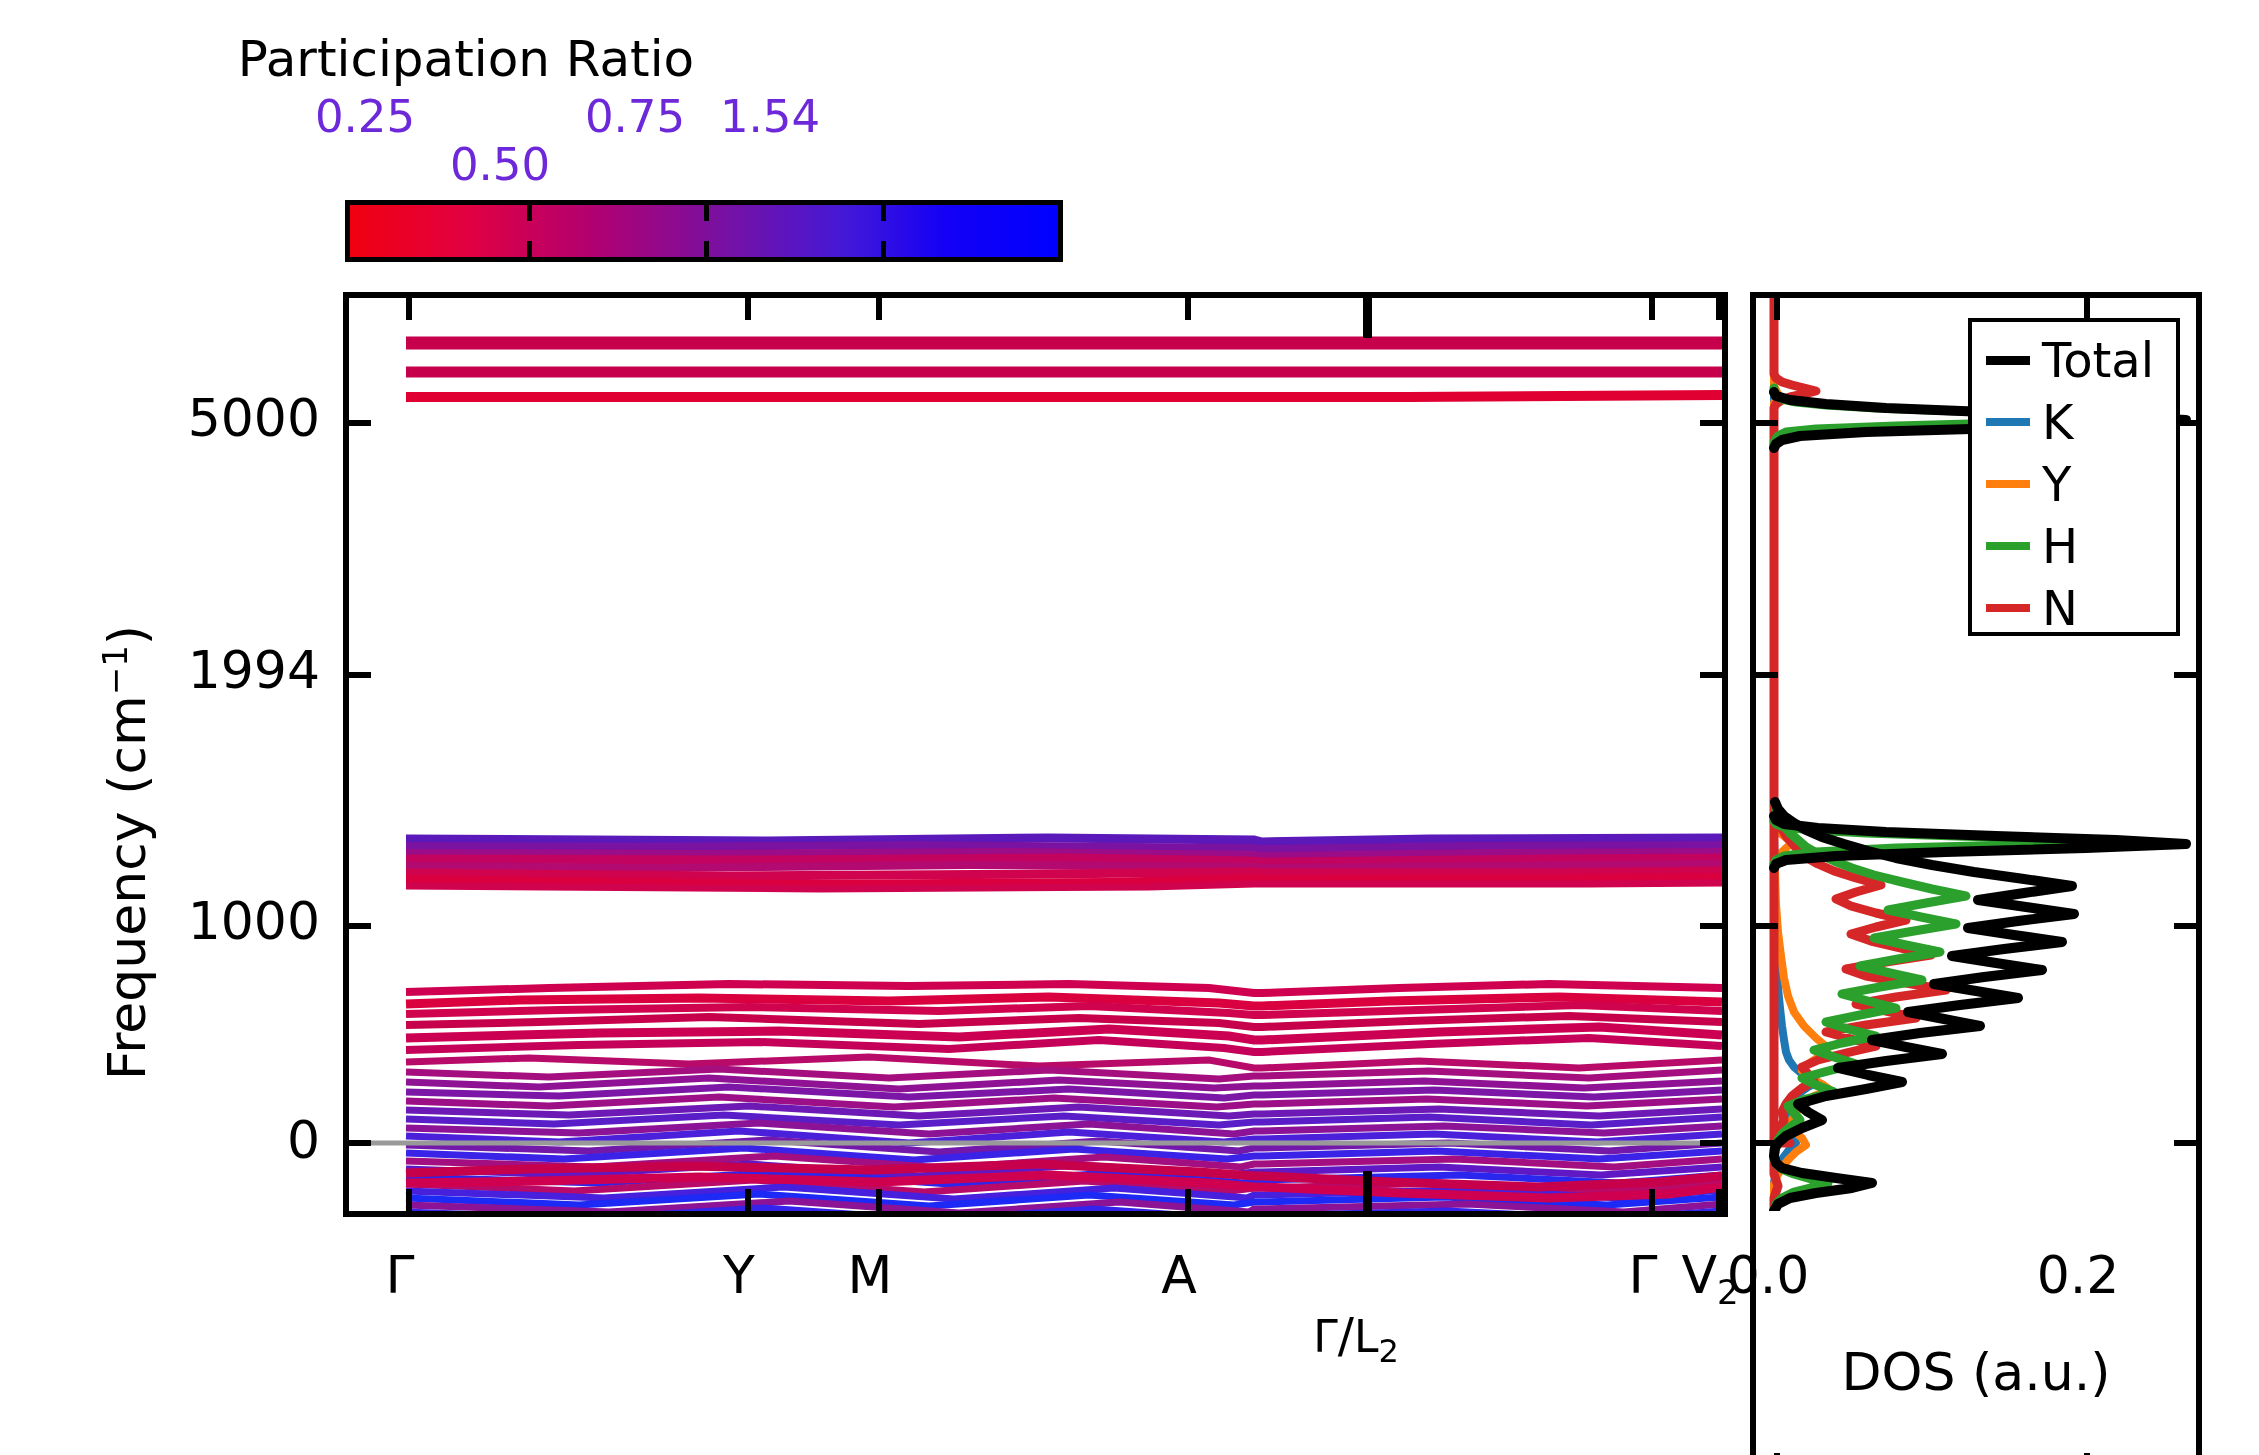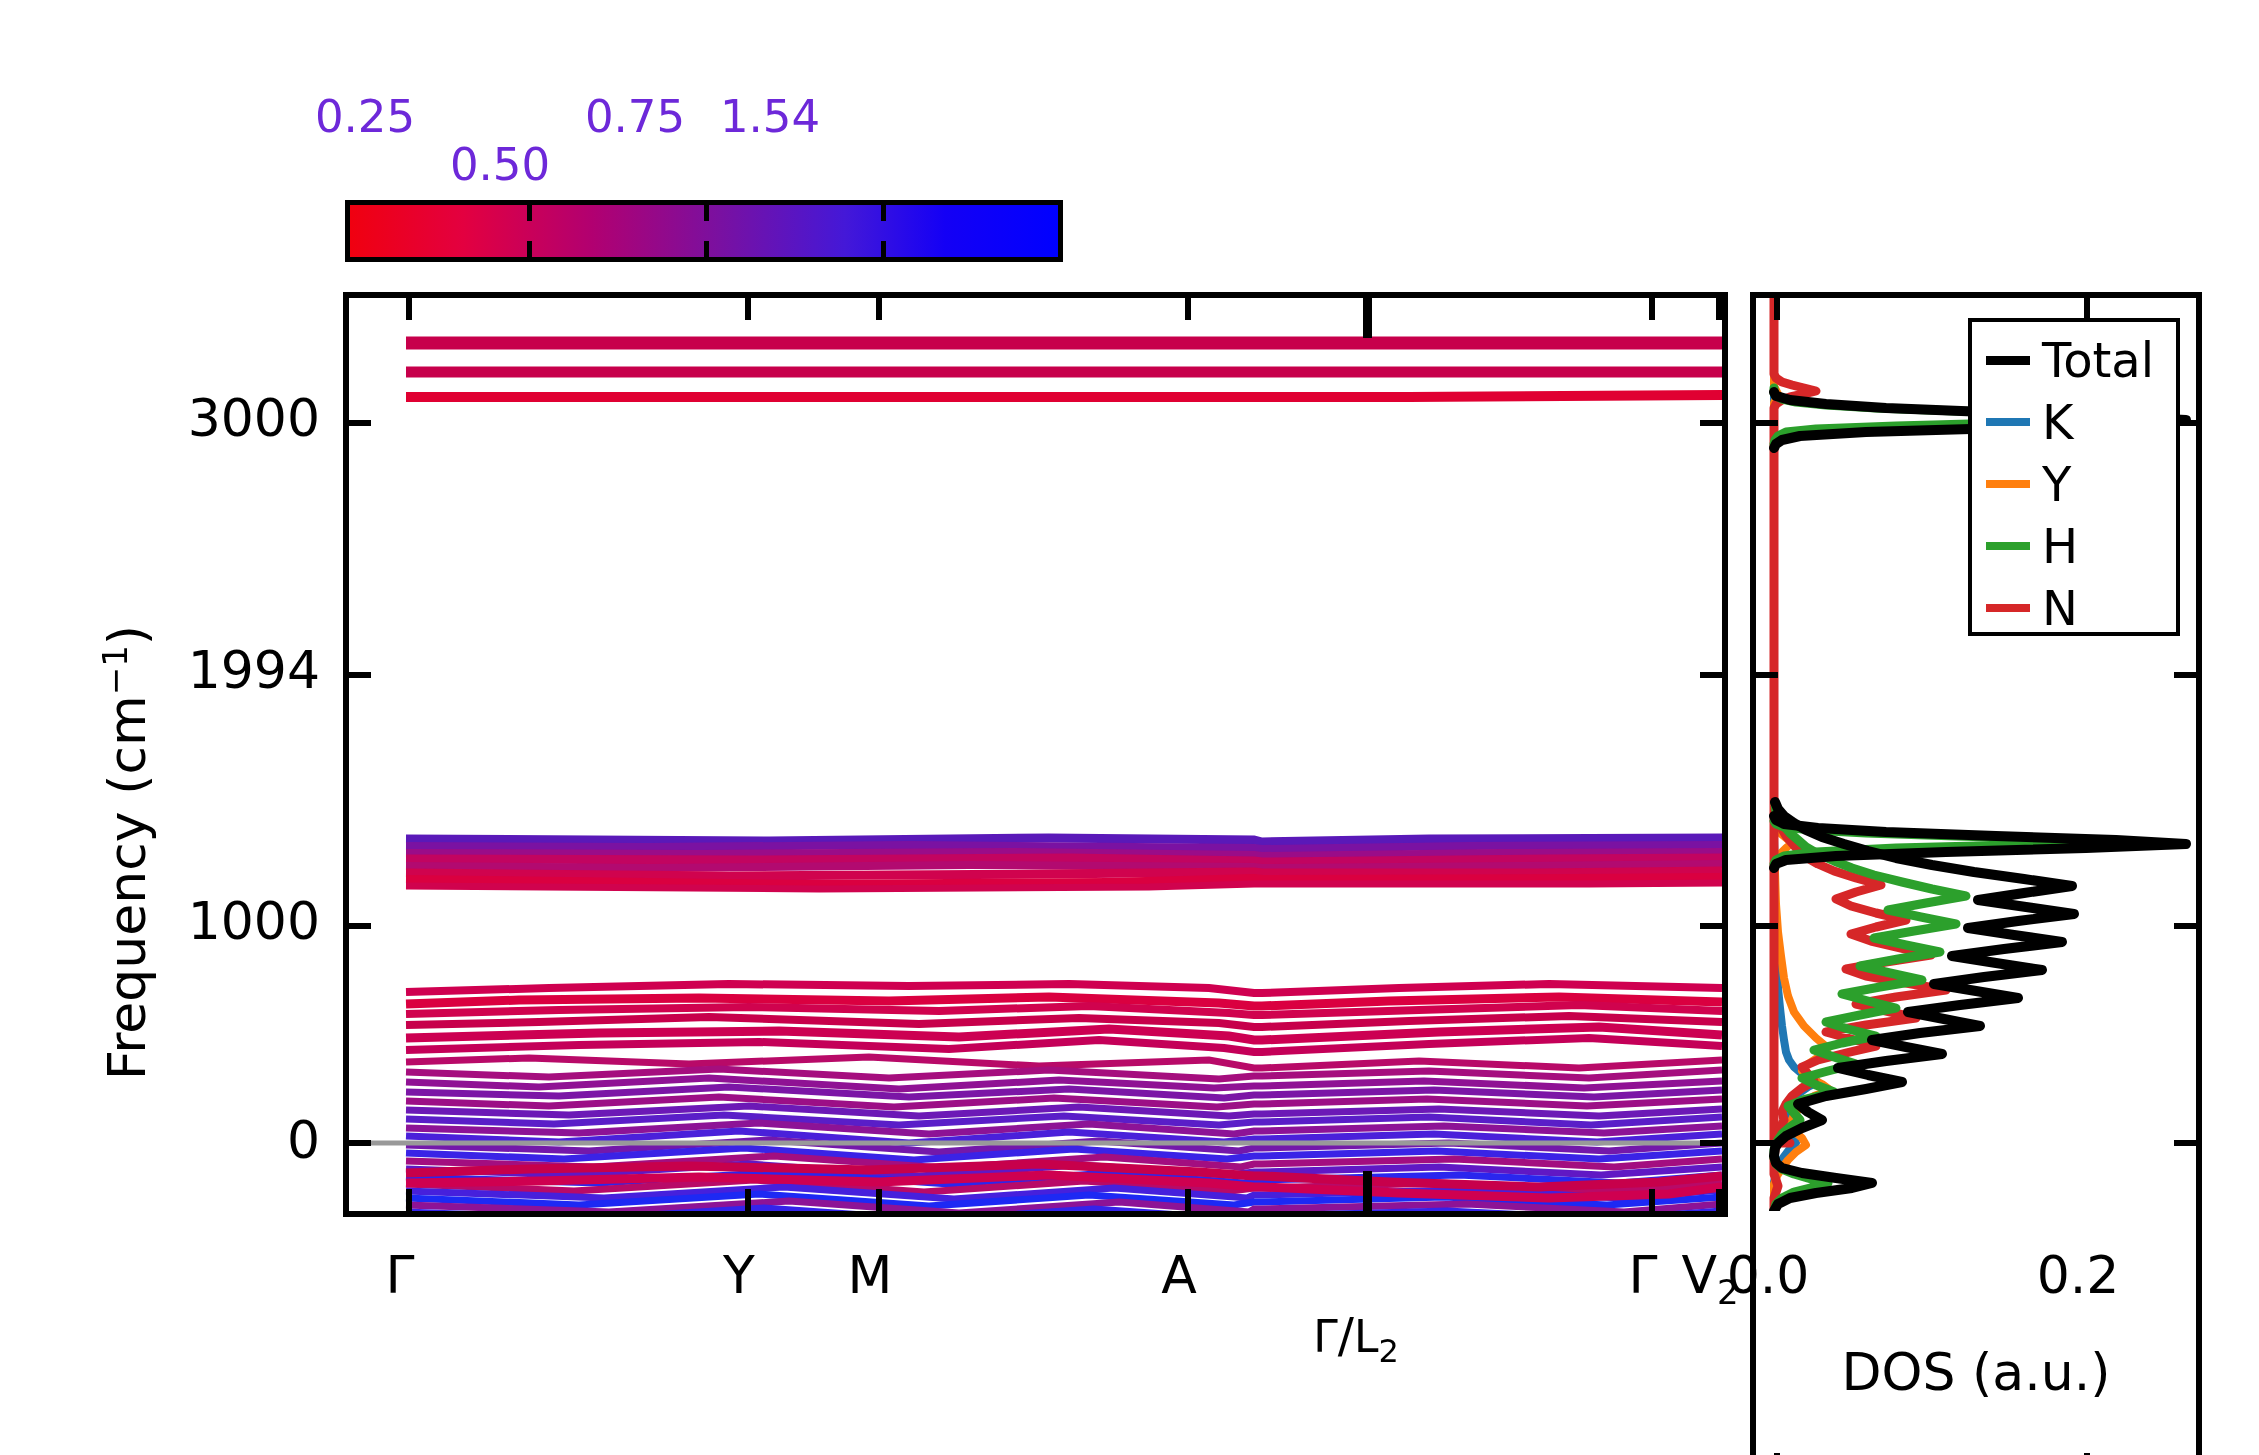--- a/index.html
+++ b/index.html
@@ -14,20 +14,21 @@
   .xtick sub{font-size:33px;}
   .doslab{font-size:52px;color:#000;white-space:nowrap;}
   .legtext{font-size:48px;color:#000;white-space:nowrap;}
   .tickmk{background:#000;}
 </style>
 </head>
 <body>
 
 <div id="fig">
 
+  <div class="abs cbtitle" style="left:466px;top:30px;transform:translateX(-50%);">Participation Ratio</div>
 
   <div class="abs" style="left:345px;top:90px;width:420px;height:50px;">
     <div class="abs cbtick" style="left:-45px;top:0;width:130px;">0.25</div>
     <div class="abs cbtick" style="left:90px;top:0;width:130px;margin-top:48px;">0.50</div>
     <div class="abs cbtick" style="left:225px;top:0;width:130px;">0.75</div>
     <div class="abs cbtick" style="left:360px;top:0;width:130px;">1.54</div>
   </div>
 
   <div class="abs" style="left:345px;top:200px;width:718px;height:62px;border:5px solid #000;box-sizing:border-box;
               background:linear-gradient(to right,#f00010 0%,#e30040 16%,#b20070 34%,#7a10a0 52%,#4418d8 70%,#1400f5 84%,#0000ff 100%);">
@@ -38,21 +39,21 @@
     <div class="abs" style="left:50%;bottom:0;width:5px;height:16px;background:#000;"></div>
     <div class="abs" style="left:75%;bottom:0;width:5px;height:16px;background:#000;"></div>
   </div>
 
   <div class="abs" style="left:95px;top:1080px;">
     <div class="ylab" style="transform:rotate(-90deg);">
       <span>Frequency (cm</span><sup style="font-size:34px;">−1</sup><span>)</span>
     </div>
   </div>
 
-  <div class="abs ytick" style="left:140px;top:388px;width:180px;">3000</div>
+  <div class="abs ytick" style="left:140px;top:388px;width:180px;">5000</div>
   <div class="abs ytick" style="left:140px;top:640px;width:180px;">1994</div>
   <div class="abs ytick" style="left:140px;top:891px;width:180px;">1000</div>
   <div class="abs ytick" style="left:140px;top:1110px;width:180px;">0</div>
 
   <div class="abs" style="left:343px;top:292px;width:1385px;height:925px;border:6px solid #000;box-sizing:border-box;background:#fff;overflow:hidden;">
 
     <svg width="1373" height="913" viewBox="0 0 1373 913" preserveAspectRatio="none" style="display:block;">
       <defs>
         <linearGradient id="prGrad" x1="0" y1="0" x2="1" y2="0">
           <stop offset="0%" stop-color="#e8003a"></stop>

